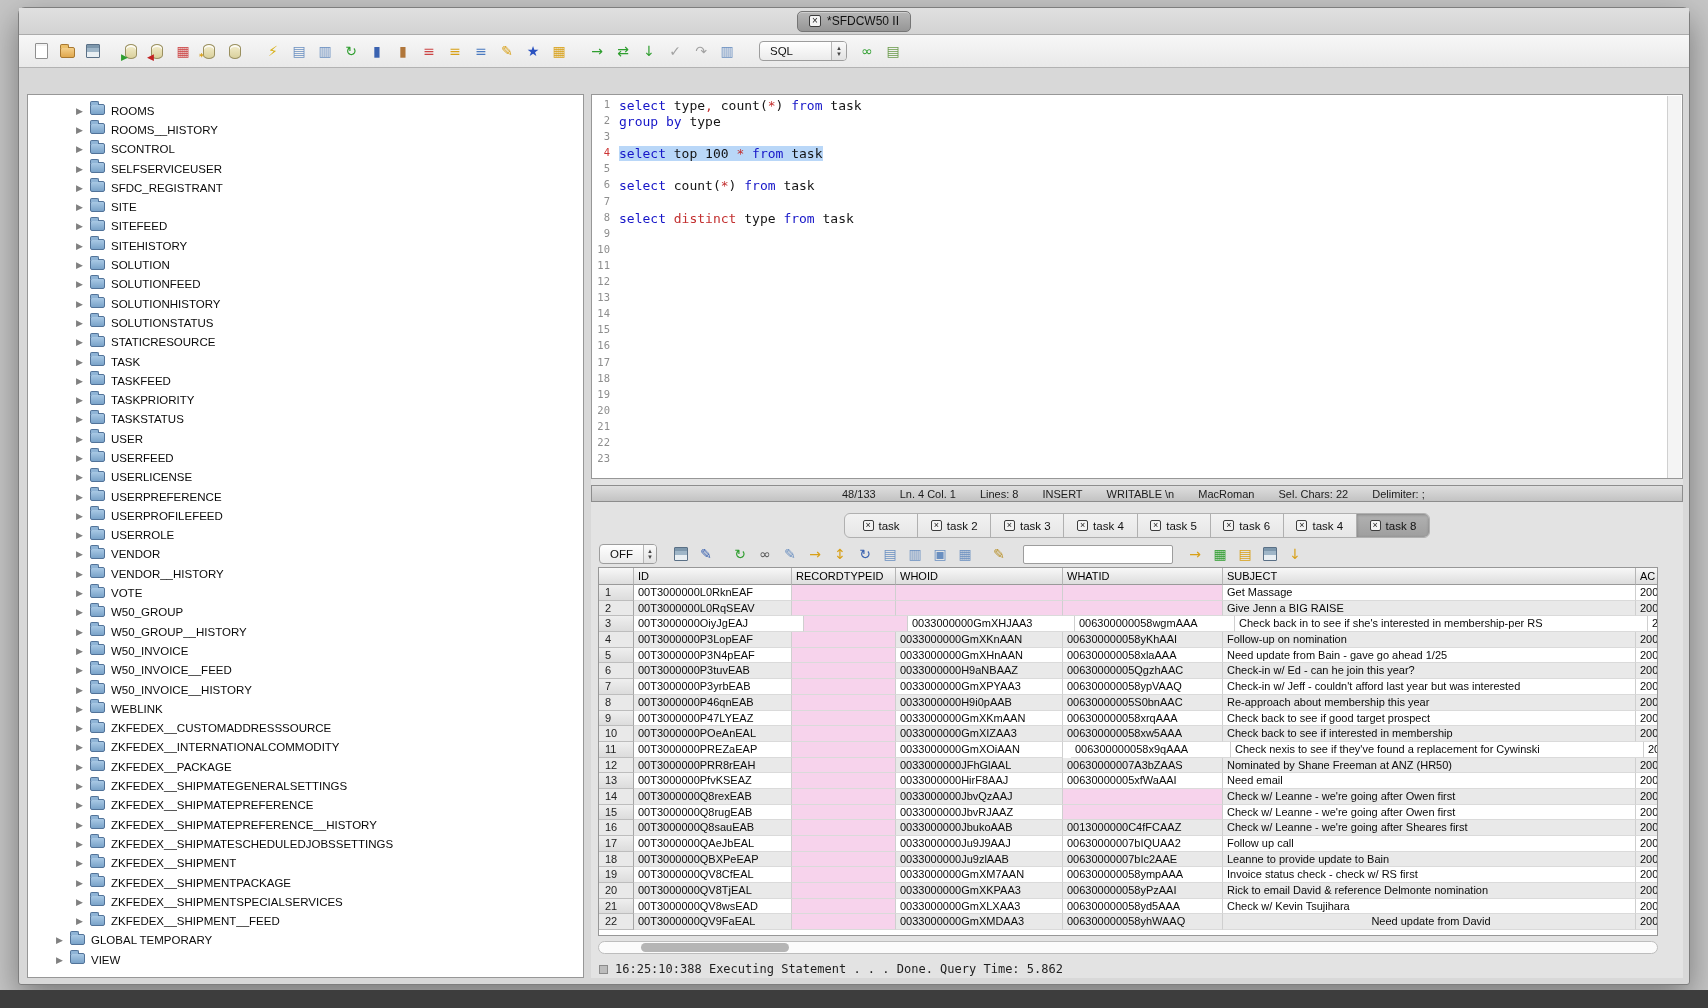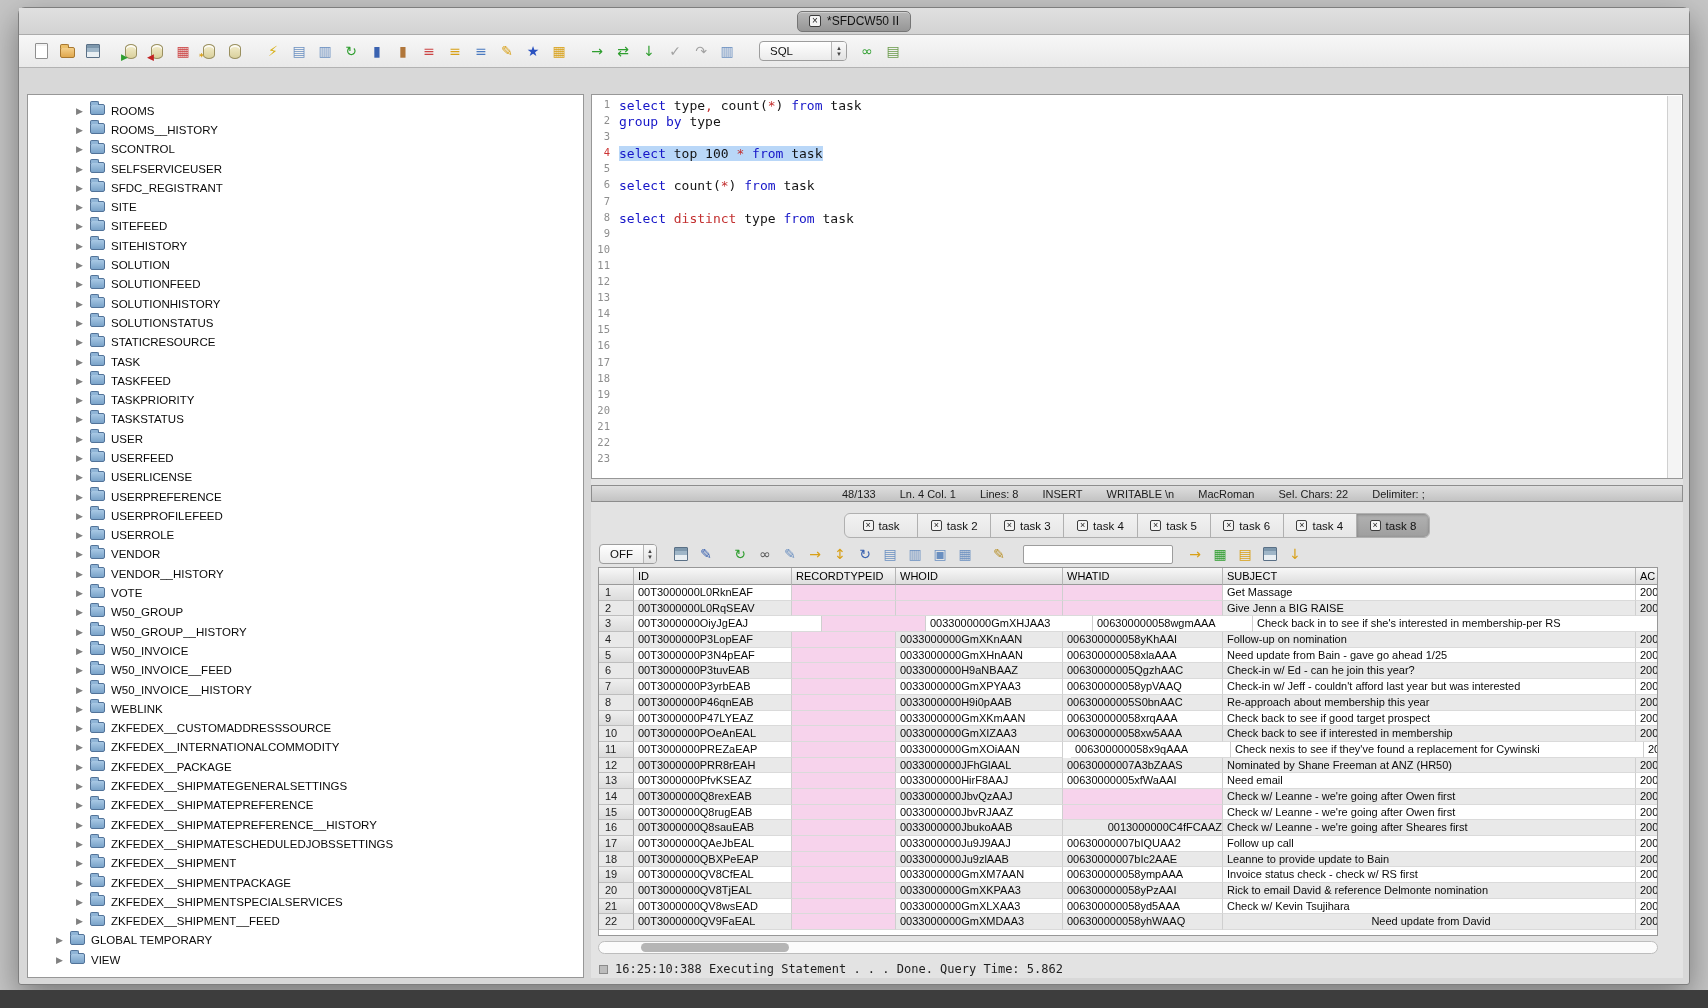--- a/index.html
+++ b/index.html
@@ -607,21 +607,21 @@
           <div class="c num" style="width: 35px;">2</div>
           <div class="c" style="width: 158px;">00T3000000L0RqSEAV</div>
           <div class="c pink" style="width: 104px;"></div>
           <div class="c pink" style="width: 167px;"></div>
           <div class="c pink" style="width: 160px;"></div>
           <div class="c" style="width: 413px;">Give Jenn a BIG RAISE</div>
           <div class="c" style="width: 60px;">200</div>
         </div>
         <div class="r">
           <div class="c num" style="width: 35px;">3</div>
-          <div class="c" style="width: 188px;">00T3000000OiyJgEAJ</div>
+          <div class="c" style="width: 170px;">00T3000000OiyJgEAJ</div>
           <div class="c pink" style="width: 104px;"></div>
           <div class="c" style="width: 167px;">0033000000GmXHJAA3</div>
           <div class="c" style="width: 160px;">006300000058wgmAAA</div>
           <div class="c" style="width: 413px;">Check back in to see if she's interested in membership-per RS</div>
           <div class="c" style="width: 60px;">200</div>
         </div>
         <div class="r alt">
           <div class="c num" style="width: 35px;">4</div>
           <div class="c" style="width: 158px;">00T3000000P3LopEAF</div>
           <div class="c pink" style="width: 104px;"></div>
@@ -727,21 +727,21 @@
           <div class="c" style="width: 167px;">0033000000JbvRJAAZ</div>
           <div class="c pink" style="width: 160px;"></div>
           <div class="c" style="width: 413px;">Check w/ Leanne - we're going after Owen first</div>
           <div class="c" style="width: 60px;">200</div>
         </div>
         <div class="r alt">
           <div class="c num" style="width: 35px;">16</div>
           <div class="c" style="width: 158px;">00T3000000Q8sauEAB</div>
           <div class="c pink" style="width: 104px;"></div>
           <div class="c" style="width: 167px;">0033000000JbukoAAB</div>
-          <div class="c" style="width: 160px; text-align: right;">0013000000C4fFCAAZ</div>
+          <div class="c" style="width: 160px;">0013000000C4fFCAAZ</div>
           <div class="c" style="width: 413px;">Check w/ Leanne - we're going after Sheares first</div>
           <div class="c" style="width: 60px;">200</div>
         </div>
         <div class="r">
           <div class="c num" style="width: 35px;">17</div>
           <div class="c" style="width: 158px;">00T3000000QAeJbEAL</div>
           <div class="c pink" style="width: 104px;"></div>
           <div class="c" style="width: 167px;">0033000000Ju9J9AAJ</div>
           <div class="c" style="width: 160px;">00630000007bIQUAA2</div>
           <div class="c" style="width: 413px;">Follow up call</div>

